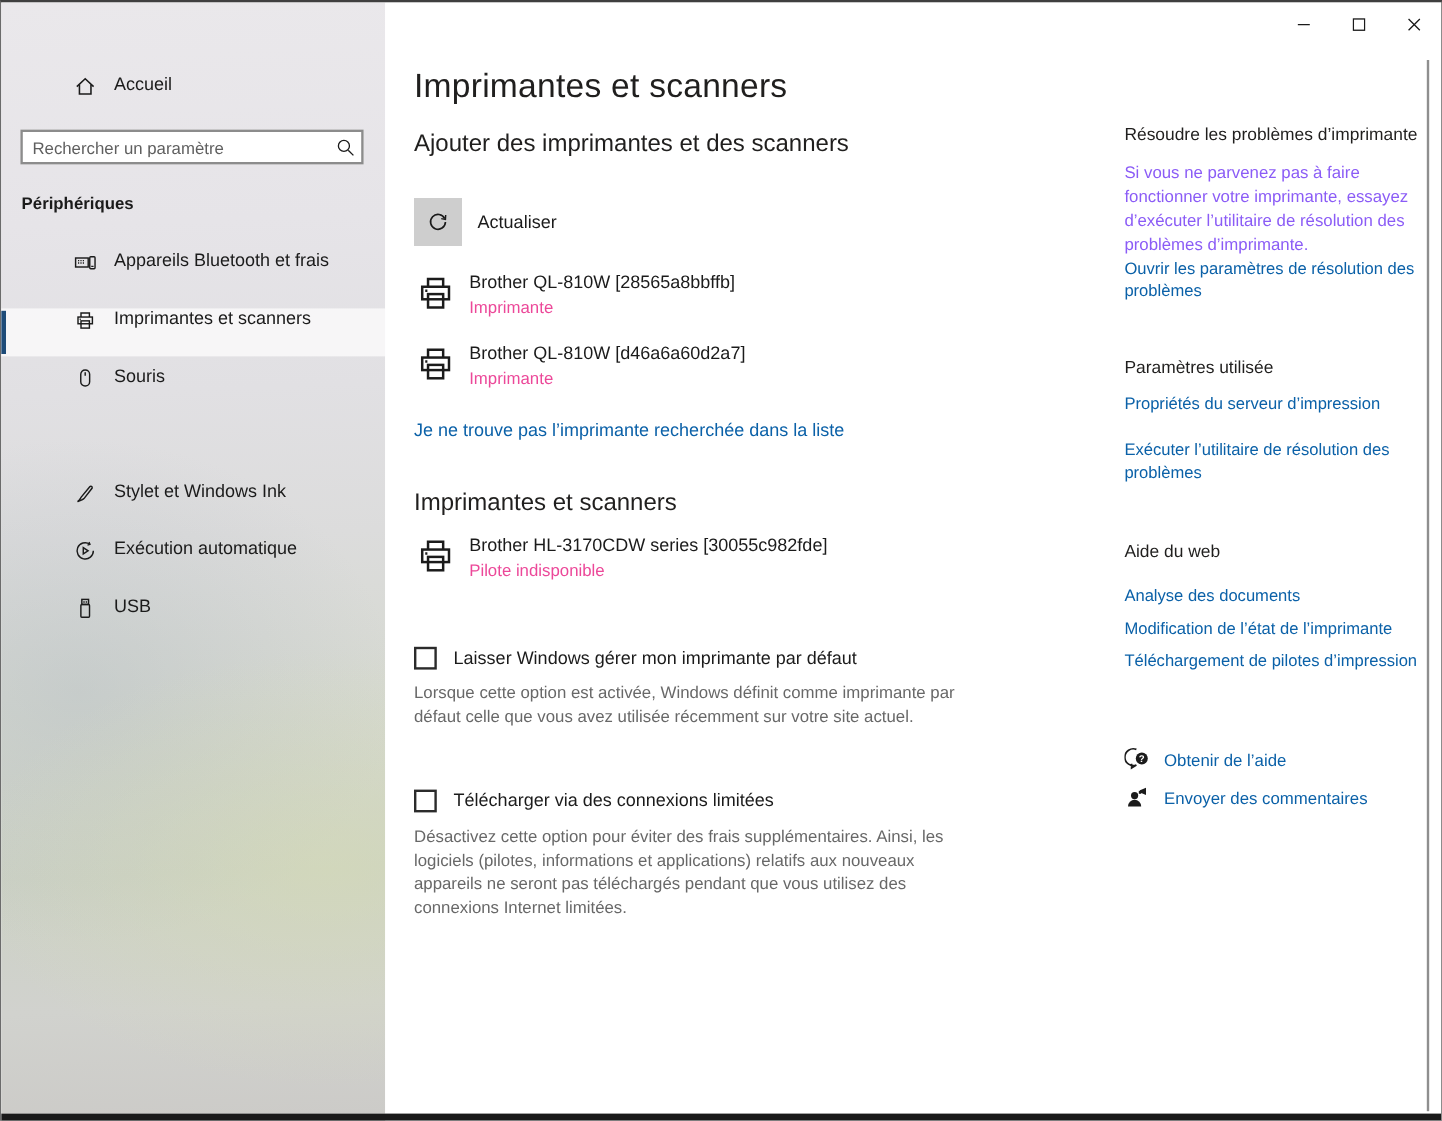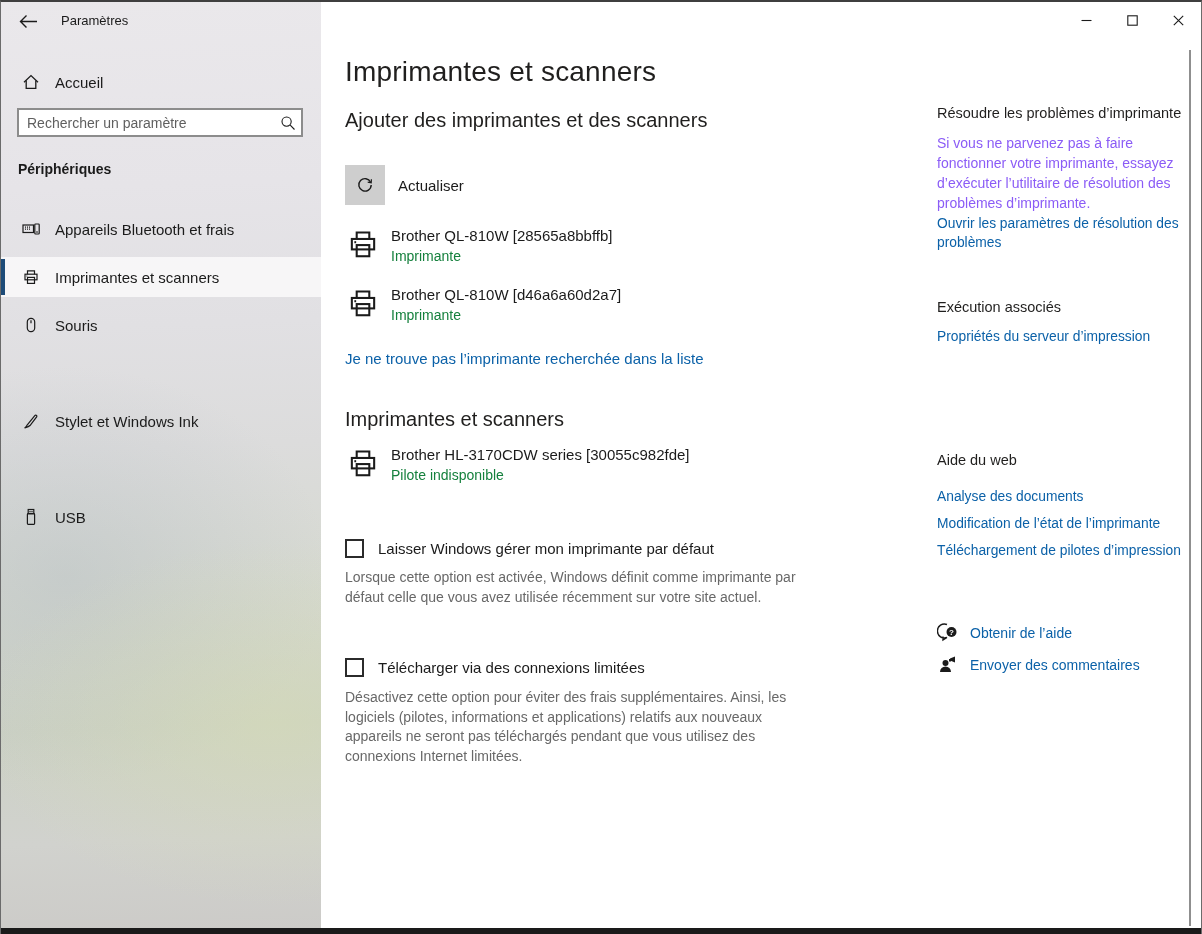--- a/index.html
+++ b/index.html
@@ -7,21 +7,21 @@
           border-top:2px solid #3f3f3f;border-left:1px solid #6b6b6b;border-right:1px solid #6b6b6b;box-sizing:border-box;}
   
   #sidebar{position:absolute;left:0;top:0;width:320px;height:calc(100% - 6px);
     background:
       radial-gradient(420px 260px at 85% 78%, rgba(214,220,180,0.55) 0%, rgba(214,220,180,0) 70%),
       radial-gradient(380px 300px at 20% 62%, rgba(170,180,190,0.35) 0%, rgba(170,180,190,0) 70%),
       linear-gradient(178deg,#eae8eb 0%,#e6e4e8 20%,#e1e0e3 35%,#dcdcdc 48%,#d6d9d1 62%,#ccd1c5 78%,#d1d2ce 90%,#cccbc8 100%);}
   #titlebar-left{position:absolute;left:0;top:0;width:320px;height:40px;}
   .back-btn{position:absolute;left:10px;top:5px;width:34px;height:28px;display:flex;align-items:center;justify-content:center;cursor:pointer;}
   .tb-title{position:absolute;left:60px;top:11px;font-size:13px;color:#1b1b1b;}
-  .side-row{position:absolute;left:0;width:320px;height:40px;display:flex;align-items:center;cursor:pointer;}
+  .side-row{position:absolute;left:0;width:320px;height:40px;display:flex;cursor:pointer;padding-left:40px;}
   .side-row .ic{width:20px;height:20px;margin-left:20px;flex:0 0 20px;display:flex;align-items:center;justify-content:center;}
   .side-row .lbl{margin-left:14px;font-size:15px;color:#1b1b1b;}
   .side-row.selected{background:rgba(250,249,250,0.85);}
   .accent-bar{position:absolute;left:0;top:2px;bottom:2px;width:4px;background:#1d4b78;}
   #search-box{position:absolute;left:16px;top:106px;width:286px;height:29px;background:#fff;border:2px solid #8c8c8c;box-sizing:border-box;display:flex;align-items:center;}
   #search-box input{flex:1;border:none;outline:none;background:transparent;font-size:14px;color:#1b1b1b;padding:0 6px 0 8px;font-family:inherit;}
   #search-box input::placeholder{color:#5f5f5f;}
   #search-box .mag{width:26px;display:flex;align-items:center;justify-content:center;}
   #side-section{position:absolute;left:17px;top:159px;font-size:14px;font-weight:bold;color:#1b1b1b;}
   
@@ -31,21 +31,21 @@
   #main{position:absolute;left:320px;top:0;right:0;bottom:0;background:#fff;}
   #page-title{position:absolute;left:24px;top:54px;font-size:28px;font-weight:300;color:#201f1e;letter-spacing:0.2px;}
   .sec-head{position:absolute;left:24px;font-size:20px;font-weight:400;color:#201f1e;text-align:center;}
   #refresh-row{position:absolute;left:24px;top:163px;height:40px;display:flex;align-items:center;cursor:pointer;}
   #refresh-sq{width:40px;height:40px;background:#cecece;display:flex;align-items:center;justify-content:center;}
   #refresh-row .lbl{margin-left:13px;font-size:15px;color:#1b1b1b;}
   .printer-row{position:absolute;left:24px;width:480px;height:48px;display:flex;cursor:pointer;}
   .printer-row .pic{width:36px;height:36px;margin-top:2px;flex:0 0 36px;}
   .printer-row .txt{margin-left:10px;}
   .printer-row .pname{font-size:15px;color:#1b1b1b;padding-top:3px;}
-  .printer-row .pstatus{font-size:14px;color:#15803d;padding-top:4px;}
+  .printer-row .pstatus{font-size:14px;color:#ec4899;padding-top:4px;}
   a.lnk{color:#0b61a8;text-decoration:none;cursor:pointer;display:block;}
   #notfound-link{position:absolute;left:24px;top:348px;font-size:15px;}
   .chk-row{position:absolute;left:24px;display:flex;align-items:flex-start;cursor:pointer;}
   .chk-box{width:19px;height:19px;border:2px solid #2b2b2b;background:#fff;box-sizing:border-box;flex:0 0 19px;}
   .chk-row .lbl{margin-left:14px;font-size:15px;color:#1b1b1b;line-height:20px;}
   .para{position:absolute;left:24px;width:458px;font-size:14px;line-height:19.5px;color:#686868;}
   
   #rcol{position:absolute;left:616px;top:0;width:256px;height:100%;}
   .r-abs{position:absolute;left:0;}
   .r-head{font-size:14.5px;color:#201f1e;white-space:nowrap;}
@@ -58,30 +58,20 @@
   #scrollbar{position:absolute;left:1188px;top:48px;width:2px;height:876px;background:#8f8f8f;}
   #bottom-strip{position:absolute;left:0;right:0;bottom:0;height:6px;background:#1a1a1a;}
   svg{display:block;}
 </style>
 </head>
 <body>
 
 <div id="window">
 
   <div id="sidebar">
-    <div id="titlebar-left">
-      <div class="back-btn">
-        <span>
-          <svg width="19" height="15" viewBox="0 0 19 15">
-              <path d="M18 7.5 H2 M7.5 1.5 L1.5 7.5 L7.5 13.5" stroke="#1b1b1b" stroke-width="1.4" fill="none"></path>
-            </svg>
-        </span>
-      </div>
-      <div class="tb-title">Paramètres</div>
-    </div>
 
     <div class="side-row" style="top:60px">
       <span class="ic">
         <svg width="20" height="20" viewBox="0 0 20 20" fill="none" stroke="#1b1b1b" stroke-width="1.3">
           <path d="M3 10.2 L10 3.6 L17 10.2"></path>
             <path d="M5.2 8.4 V16.4 H14.8 V8.4"></path>
         </svg>
       </span>
       <span class="lbl">Accueil</span>
     </div>
@@ -136,20 +126,30 @@
 
     <div class="side-row" style="top:399px">
       <span class="ic">
         <svg width="20" height="20" viewBox="0 0 20 20" fill="none" stroke="#1b1b1b" stroke-width="1.2">
           <path d="M3.5 17 C5.5 16.2 5.8 14.6 6.5 13.5 L13.8 4.6 C14.6 3.6 16.2 4.4 15.8 5.7 L9 14.5 C8 15.6 6 16.2 3.5 17 Z"></path>
         </svg>
       </span>
       <span class="lbl">Stylet et Windows Ink</span>
     </div>
 
+    <div class="side-row" style="top:447px">
+      <span class="ic">
+        <svg width="20" height="20" viewBox="0 0 20 20" fill="none" stroke="#1b1b1b" stroke-width="1.2">
+          <path d="M16.8 10 a6.8 6.8 0 1 1 -3 -5.6"></path>
+            <path d="M13.2 2.6 L14 4.6 L11.9 5.3" stroke-width="1.1"></path>
+          <path d="M8.4 7.4 L12.4 10 L8.4 12.6 Z"></path>
+        </svg>
+      </span>
+      <span class="lbl">Exécution automatique</span>
+    </div>
 
     <div class="side-row" style="top:495px">
       <span class="ic">
         <svg width="20" height="20" viewBox="0 0 20 20" fill="none" stroke="#1b1b1b" stroke-width="1.2">
           <rect x="7.2" y="2.5" width="5.6" height="4.2"></rect>
             <path d="M9 4 v1.2 M11 4 v1.2"></path>
           <rect x="6.4" y="6.7" width="7.2" height="10.6" rx="0.8"></rect>
         </svg>
       </span>
       <span class="lbl">USB</span>
@@ -233,22 +233,23 @@
       <span class="chk-box"></span>
       <span class="lbl">Télécharger via des connexions limitées</span>
     </div>
     <div class="para" style="top:686px">Désactivez cette option pour éviter des frais supplémentaires. Ainsi, les logiciels (pilotes, informations et applications) relatifs aux nouveaux appareils ne seront pas téléchargés pendant que vous utilisez des connexions Internet limitées.</div>
 
     <div id="rcol">
       <div class="r-abs r-head" style="top:103px">Résoudre les problèmes d’imprimante</div>
       <div class="r-abs r-body" style="top:131px">Si vous ne parvenez pas à faire fonctionner votre imprimante, essayez d’exécuter l’utilitaire de résolution des problèmes d’imprimante.</div>
       <a class="r-abs r-link lnk" style="top:212px">Ouvrir les paramètres de résolution des problèmes</a>
 
-      <div class="r-abs r-head" style="top:297px">Exécution associés</div>
+      <div class="r-abs r-head" style="top:297px">Paramètres utilisée</div>
       <a class="r-abs r-link lnk" style="top:325px">Propriétés du serveur d’impression</a>
+      <a class="r-abs r-link lnk" style="top:363px">Exécuter l’utilitaire de résolution des problèmes</a>
 
       <div class="r-abs r-head" style="top:450px">Aide du web</div>
       <a class="r-abs r-link lnk" style="top:485px">Analyse des documents</a>
       <a class="r-abs r-link lnk" style="top:512px">Modification de l’état de l’imprimante</a>
       <a class="r-abs r-link lnk" style="top:539px">Téléchargement de pilotes d’impression</a>
 
       <div class="r-abs help-row" style="top:620px">
         <span class="hic">
           <svg width="22" height="22" viewBox="0 0 22 22">
             <path d="M10 2.5 a7 7 0 1 0 0 13 l-4 2.5 v-3.6" fill="none" stroke="#1b1b1b" stroke-width="1.4"></path>

